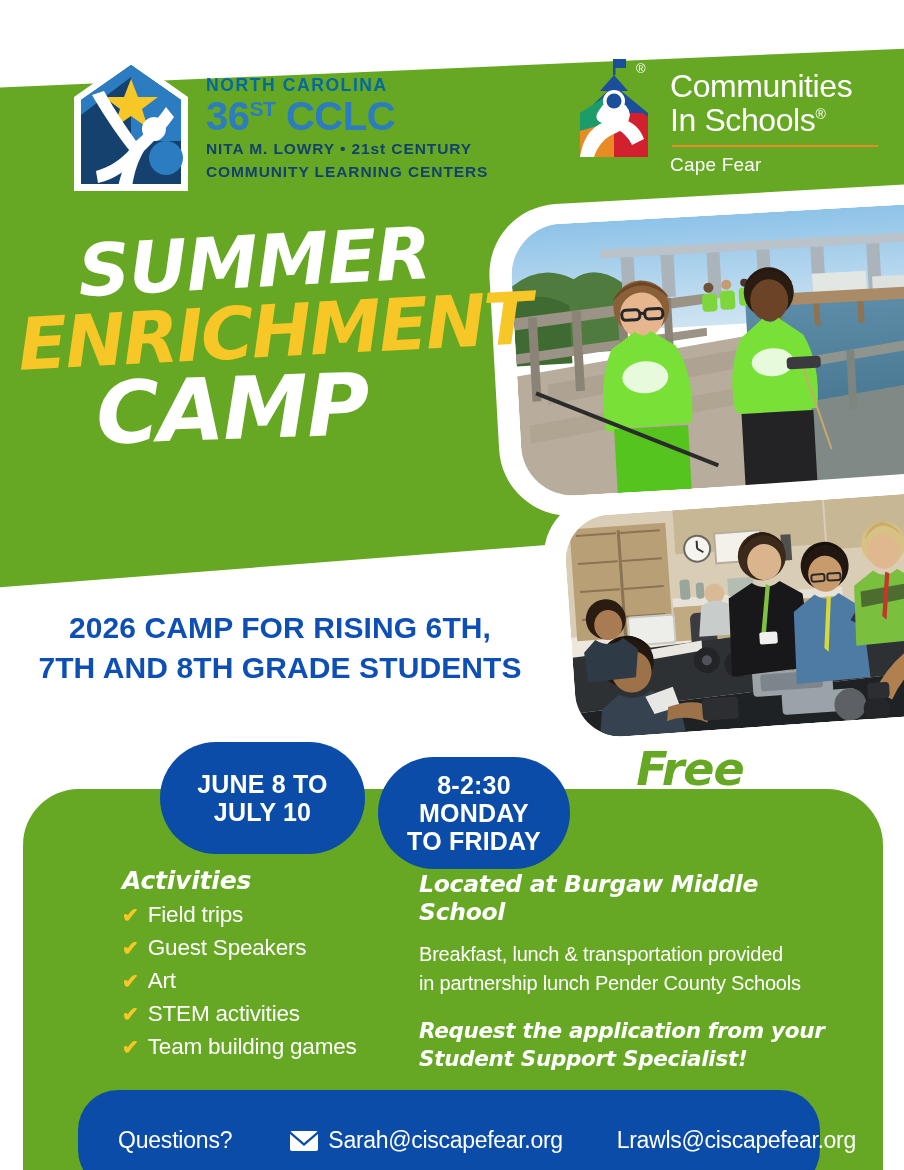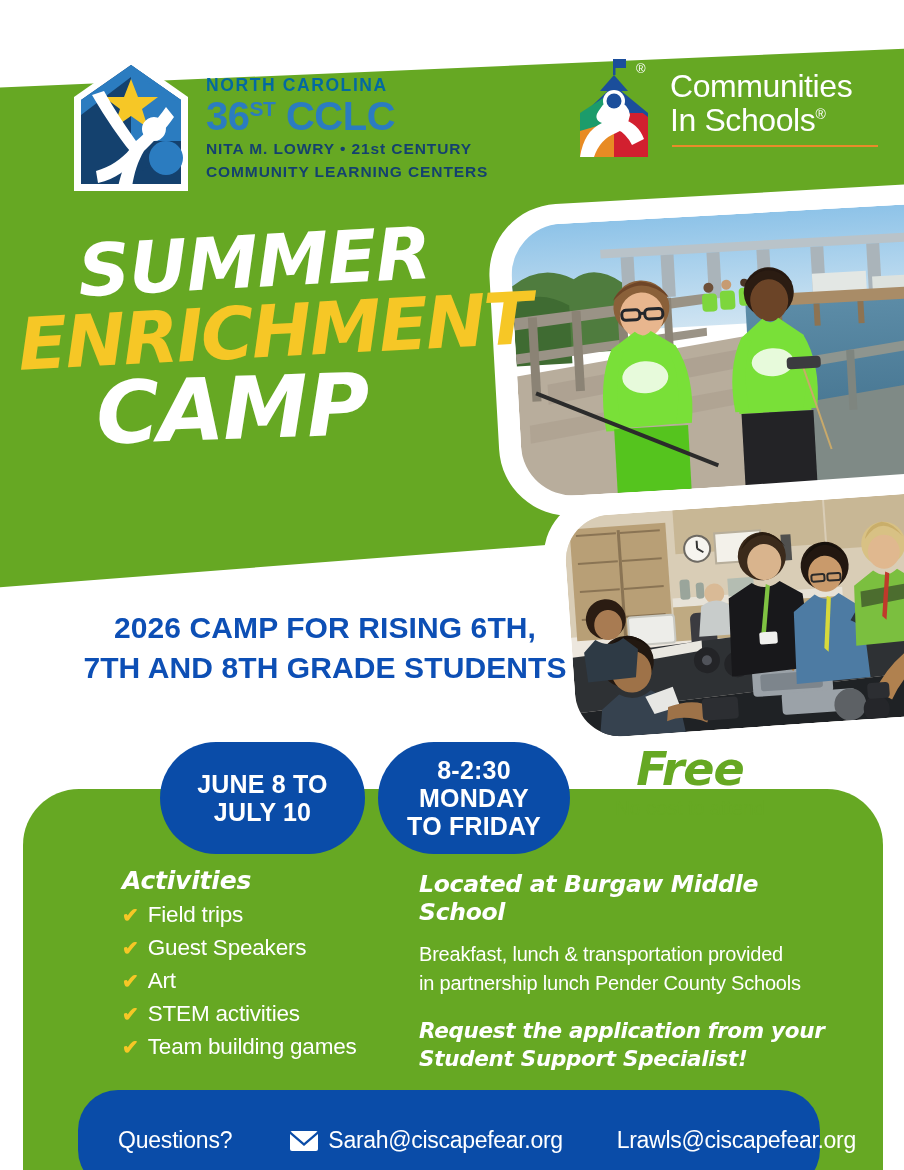--- a/index.html
+++ b/index.html
@@ -85,32 +85,32 @@
     border-radius:46px 0 0 46px;overflow:hidden;
   }
 
   .ph{position:absolute;inset:0;}
 
   
   .subtitle{
     position:absolute;left:0;top:608px;width:560px;z-index:7;
     text-align:center;
     color:#0D4FB5;
-    font-size:30px;font-weight:800;line-height:1.32;letter-spacing:0.1px;padding-left:45px;
+    font-size:30px;font-weight:800;line-height:1.32;letter-spacing:0.1px;
   }
 
   
   .pills{position:absolute;left:0;top:742px;width:720px;height:118px;z-index:8;}
   .pill{
     position:absolute;background:#0A4CA8;color:#fff;border-radius:58px;
     display:flex;align-items:center;justify-content:center;text-align:center;
     font-weight:800;line-height:1.12;letter-spacing:0.2px;
   }
   .pill-1{left:160px;top:0;width:205px;height:112px;font-size:25px;}
-  .pill-2{left:378px;top:0;width:192px;height:112px;font-size:25px;}
+  .pill-2{left:378px;top:15px;width:192px;height:112px;font-size:25px;}
   .free{
     position:absolute;left:590px;top:4px;width:200px;text-align:center;
   }
   .free-big{
     font-family:"DejaVu Sans", sans-serif;
     font-size:46px;font-weight:700;font-style:italic;color:#66A823;line-height:1.0;
     letter-spacing:-1px;
   }
   .free-sub{font-size:20px;color:#66A823;margin-top:5px;letter-spacing:-0.1px;}
 
@@ -392,20 +392,21 @@
           <circle cx="44" cy="44" r="11" fill="#FFFFFF"></circle>
           <circle cx="44" cy="44" r="7.5" fill="#1B4E9B"></circle>
           <path d="M52 62 q16 4 22 20 l-12 6 q-6 -12 -16 -16 Z" fill="#FFFFFF"></path>
           <text x="66" y="16" font-family="Liberation Sans, sans-serif" font-size="13" fill="#FFFFFF">®</text>
         </svg>
       </div>
       <div class="cis-words">
         <div class="cis-l1">Communities</div>
         <div class="cis-l1"><span>In Schools</span><span class="reg">®</span></div>
         <div class="cis-rule"></div>
+        <div class="cis-l2">Cape Fear</div>
       </div>
     </div>
   </div>
 
   <div class="hero">
     <div class="hero-1">SUMMER</div>
     <div class="hero-2">ENRICHMENT</div>
     <div class="hero-3">CAMP</div>
   </div>
 

